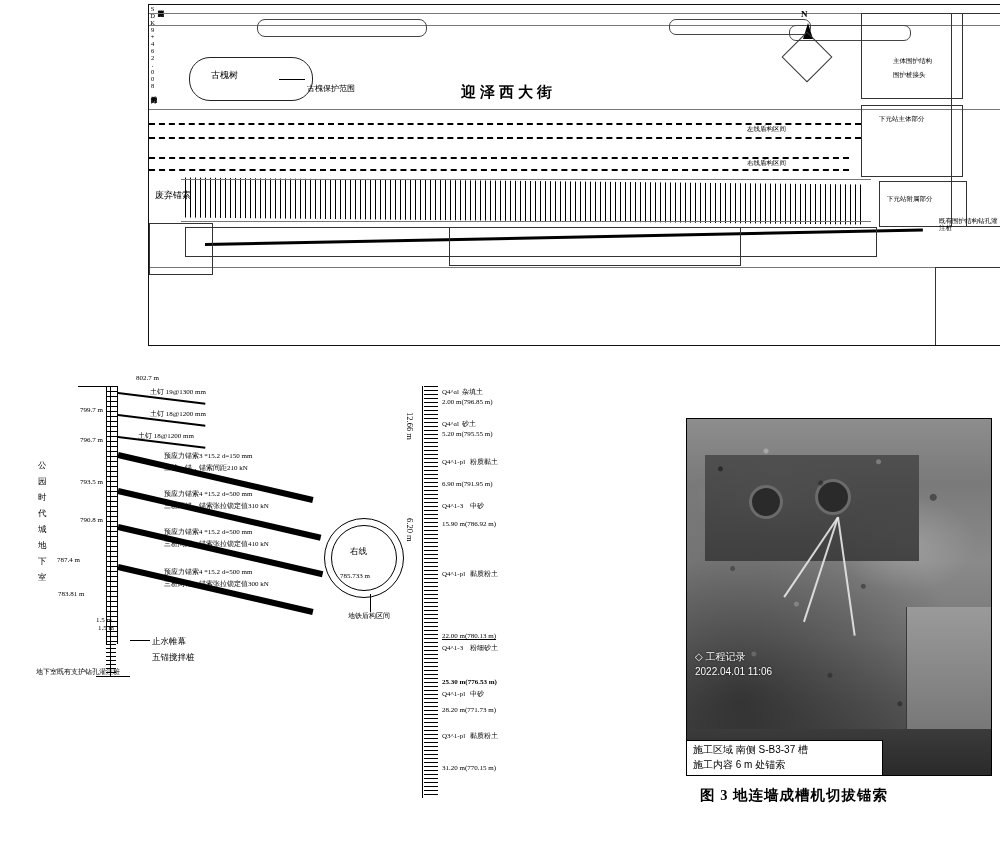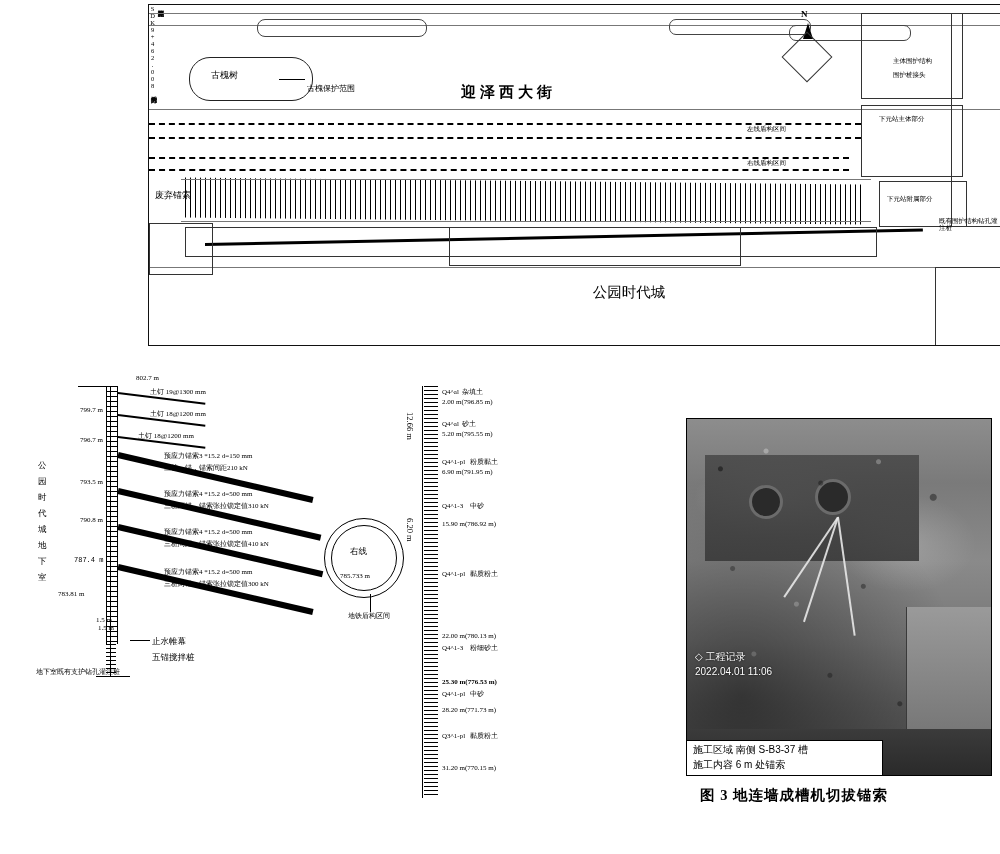--- a/index.html
+++ b/index.html
@@ -193,41 +193,40 @@
       <div style="position:absolute;left:744px;top:66px;" class="tiny">围护桩接头</div>
       <div style="position:absolute;left:730px;top:110px;" class="tiny">下元站主体部分</div>
       <div style="position:absolute;left:738px;top:190px;" class="tiny">下元站附属部分</div>
       <div style="position:absolute;left:790px;top:212px;width:60px;" class="tiny">既有围护结构钻孔灌注桩</div>
 
       <div style="position:absolute;left:654px;top:18px;width:0;height:0;border-left:5px solid transparent;border-right:5px solid transparent;border-bottom:16px solid #000;"></div>
       <div style="position:absolute;left:652px;top:4px;font-size:9px;font-weight:700;">N</div>
       <div style="position:absolute;left:640px;top:34px;width:34px;height:34px;border:1px solid #333;transform:rotate(45deg);"></div>
 
       <div class="thinline" style="left:0;top:262px;width:852px;"></div>
-      <div class="cap-center" style="left:380px;top:278px;width:200px;">公园时代城</div>
       <div class="box-o" style="left:786px;top:262px;width:64px;height:78px;"></div>
       <div class="box-o" style="left:0px;top:218px;width:62px;height:50px;"></div>
     </div>
   </div>
 
 
   <div class="fig2">
 
     <div class="leftwall" style="left:88px;top:18px;height:258px;"></div>
     <div class="hatchv" style="left:88px;top:276px;width:10px;height:32px;"></div>
     <div class="f2line" style="left:78px;top:308px;width:34px;height:1px;"></div>
 
     <div class="f2line" style="left:60px;top:18px;width:30px;height:1px;"></div>
 
     <div class="f2txt" style="left:118px;top:6px;">802.7 m</div>
     <div class="f2txt" style="left:62px;top:38px;">799.7 m</div>
     <div class="f2txt" style="left:62px;top:68px;">796.7 m</div>
     <div class="f2txt" style="left:62px;top:110px;">793.5 m</div>
     <div class="f2txt" style="left:62px;top:148px;">790.8 m</div>
-    <div class="f2txt" style="left:56px;top:188px;font-family:Liberation Mono, monospace;">787.4 m</div>
+    <div class="f2txt" style="left:39px;top:188px;">787.4 m</div>
     <div class="f2txt" style="left:40px;top:222px;">783.81 m</div>
     <div class="f2txt" style="left:80px;top:256px;">1.5 m</div>
 
     <div class="f2line" style="left:92px;top:18px;width:1px;height:290px;"></div>
 
     <div class="f2txt9" style="left:20px;top:92px;">公</div>
     <div class="f2txt9" style="left:20px;top:108px;">园</div>
     <div class="f2txt9" style="left:20px;top:124px;">时</div>
     <div class="f2txt9" style="left:20px;top:140px;">代</div>
     <div class="f2txt9" style="left:20px;top:156px;">城</div>
@@ -272,29 +271,29 @@
     <div class="f2txt" style="left:424px;top:20px;">Q4^al</div>
     <div class="f2txt" style="left:444px;top:20px;">杂填土</div>
     <div class="f2txt" style="left:424px;top:30px;">2.00 m(796.85 m)</div>
 
     <div class="f2txt" style="left:424px;top:52px;">Q4^al</div>
     <div class="f2txt" style="left:444px;top:52px;">砂土</div>
     <div class="f2txt" style="left:424px;top:62px;">5.20 m(795.55 m)</div>
 
     <div class="f2txt" style="left:424px;top:90px;">Q4^1-pl</div>
     <div class="f2txt" style="left:452px;top:90px;">粉质黏土</div>
-    <div class="f2txt" style="left:424px;top:100px;text-align:center;">6.90 m(791.95 m)</div>
+    <div class="f2txt" style="left:424px;top:112px;text-align:center;">6.90 m(791.95 m)</div>
 
     <div class="f2txt" style="left:424px;top:134px;">Q4^1-3</div>
     <div class="f2txt" style="left:452px;top:134px;">中砂</div>
     <div class="f2txt" style="left:424px;top:152px;">15.90 m(786.92 m)</div>
 
     <div class="f2txt" style="left:424px;top:202px;">Q4^1-pl</div>
     <div class="f2txt" style="left:452px;top:202px;">黏质粉土</div>
-    <div class="f2txt" style="left:424px;top:264px;">22.00 m(780.13 m)</div>
+    <div class="f2txt" style="left:424px;top:264px;text-decoration:underline;">22.00 m(780.13 m)</div>
 
     <div class="f2txt" style="left:424px;top:276px;">Q4^1-3</div>
     <div class="f2txt" style="left:452px;top:276px;">粉细砂土</div>
     <div class="f2txt" style="left:424px;top:310px;font-weight:bold;">25.30 m(776.53 m)</div>
 
     <div class="f2txt" style="left:424px;top:322px;">Q4^1-pl</div>
     <div class="f2txt" style="left:452px;top:322px;">中砂</div>
     <div class="f2txt" style="left:424px;top:338px;">28.20 m(771.73 m)</div>
 
     <div class="f2txt" style="left:424px;top:364px;">Q3^1-pl</div>

